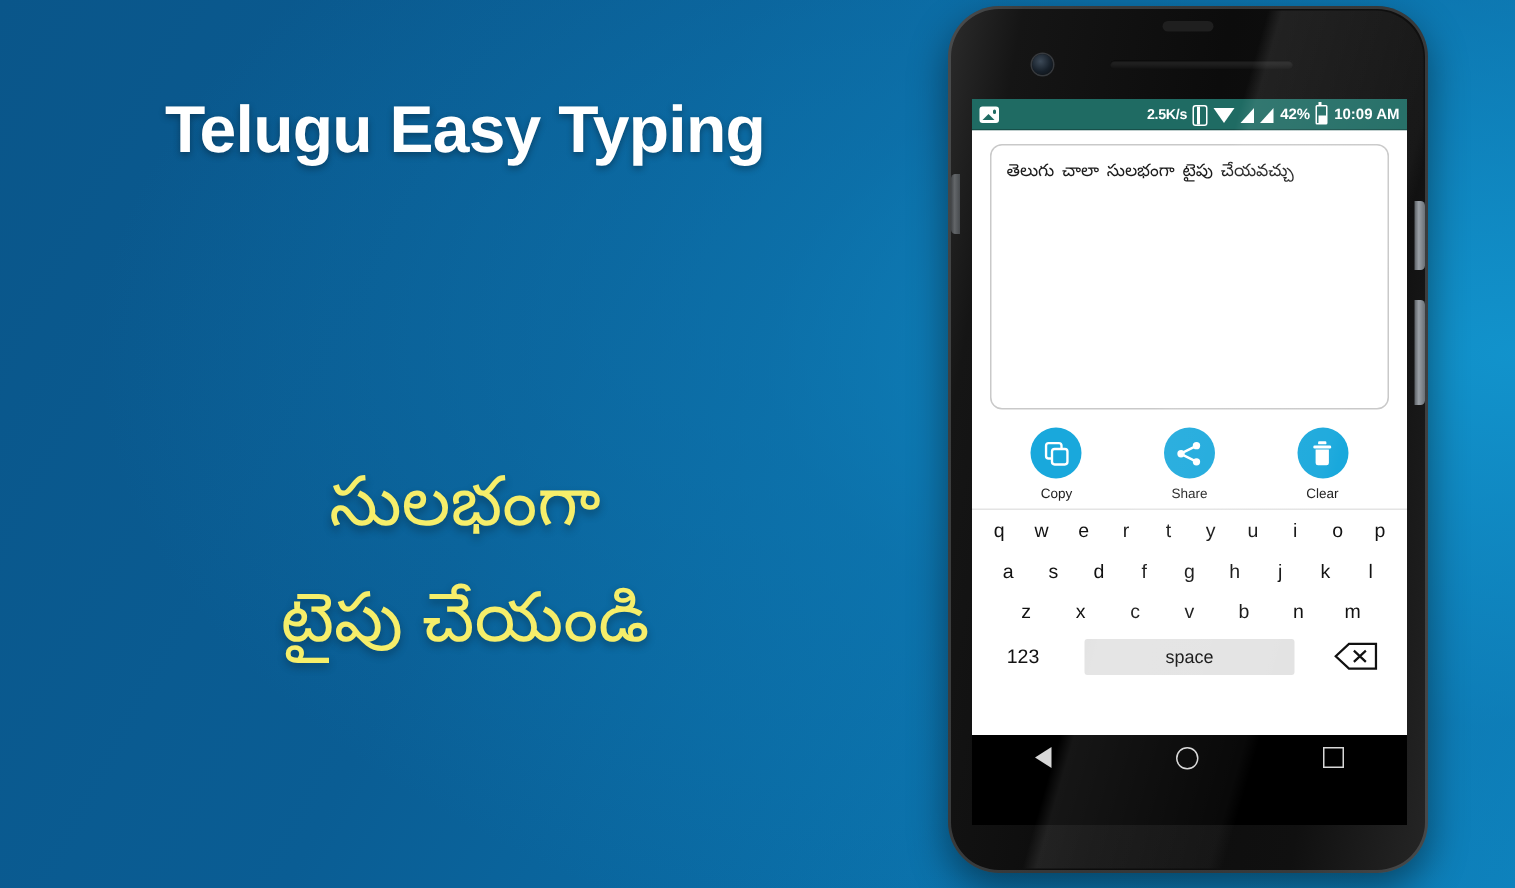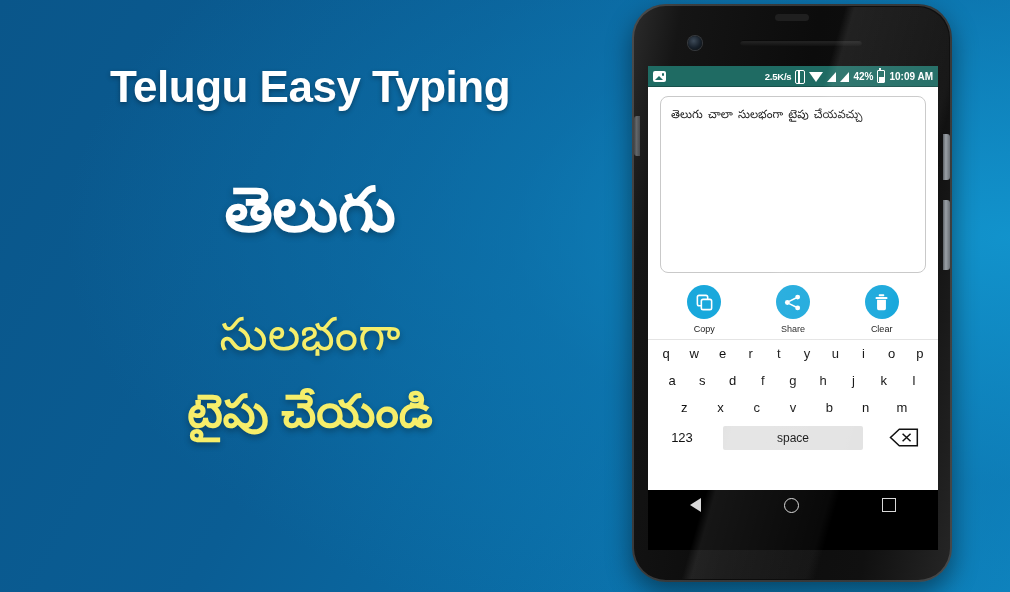--- a/index.html
+++ b/index.html
@@ -27,21 +27,21 @@
     color:#ffffff;font-size:62px;font-weight:bold;line-height:1.15;
     text-shadow:0 3px 7px rgba(0,0,0,0.30);
   }
   .promo-line2{
     position:absolute;left:0;top:308px;width:620px;text-align:center;
     color:#f6ee6a;font-size:46px;font-weight:normal;line-height:1.15;
     text-shadow:0 3px 6px rgba(0,0,0,0.30);
   }
   .promo-line3{
     position:absolute;left:0;top:385px;width:620px;text-align:center;
-    color:#f6ee6a;font-size:46px;font-weight:bold;line-height:1.15;
+    color:#f6ee6a;font-size:46px;font-weight:normal;line-height:1.15;
     text-shadow:0 3px 6px rgba(0,0,0,0.30);
   }
 
   
   .phone{
     position:absolute;left:624px;top:4px;width:337px;height:588px;
   }
   .phone-body{
     position:absolute;left:8px;top:0;width:320px;height:578px;
     background:linear-gradient(100deg,#2c2c2c 0%,#151515 12%,#0c0c0c 45%,#101010 78%,#262626 100%);
@@ -183,21 +183,20 @@
     position:absolute;left:24px;top:516px;width:290px;height:30px;background:#000;z-index:20;
   }
 </style>
 </head>
 <body>
 
 <div id="stage">
 
   <div class="promo">
     <div class="promo-title">Telugu Easy Typing</div>
-    <div class="promo-te">తెలుగు</div>
     <div class="promo-line2">సులభంగా</div>
     <div class="promo-line3">టైపు చేయండి</div>
   </div>
 
   <div class="phone">
     <div class="phone-body">
       <div class="sensor-notch"></div>
       <div class="front-cam"></div>
       <div class="earpiece"></div>
       <div class="bottom-speaker"></div>

